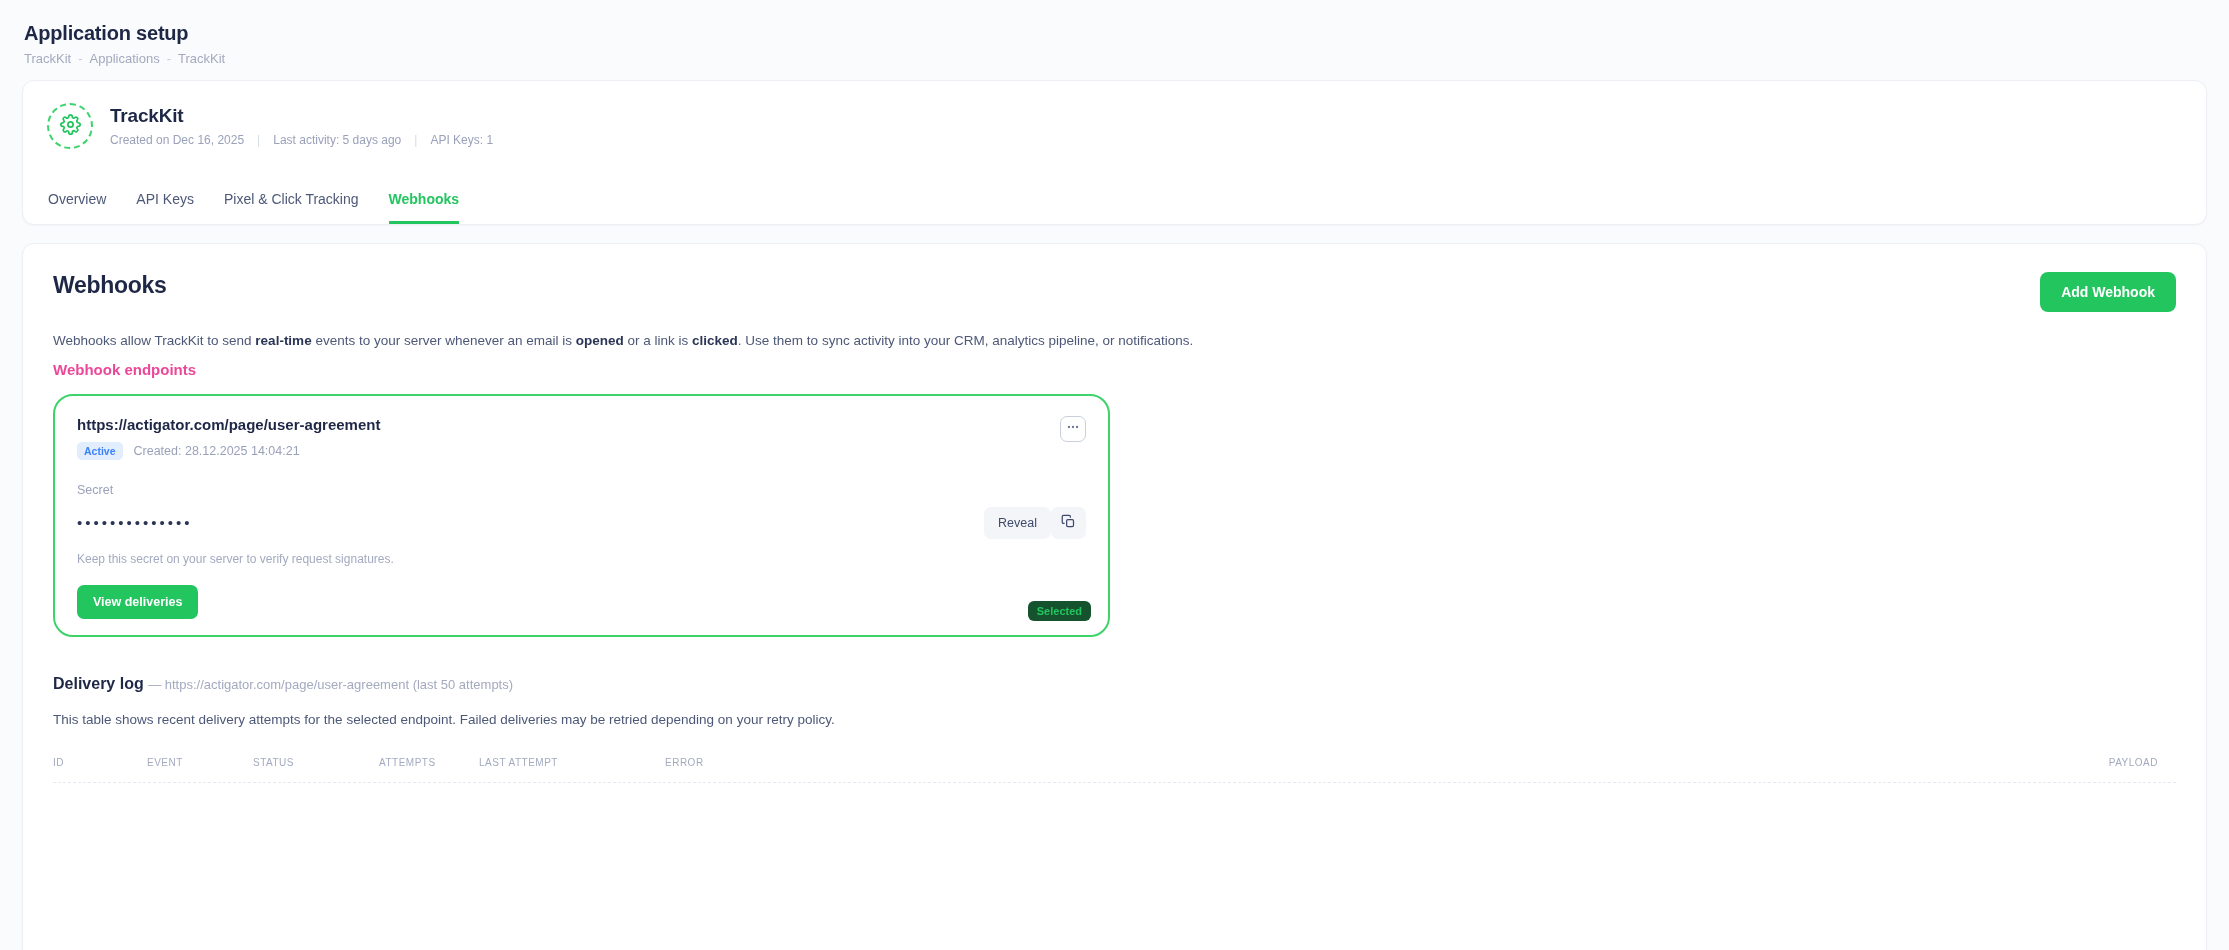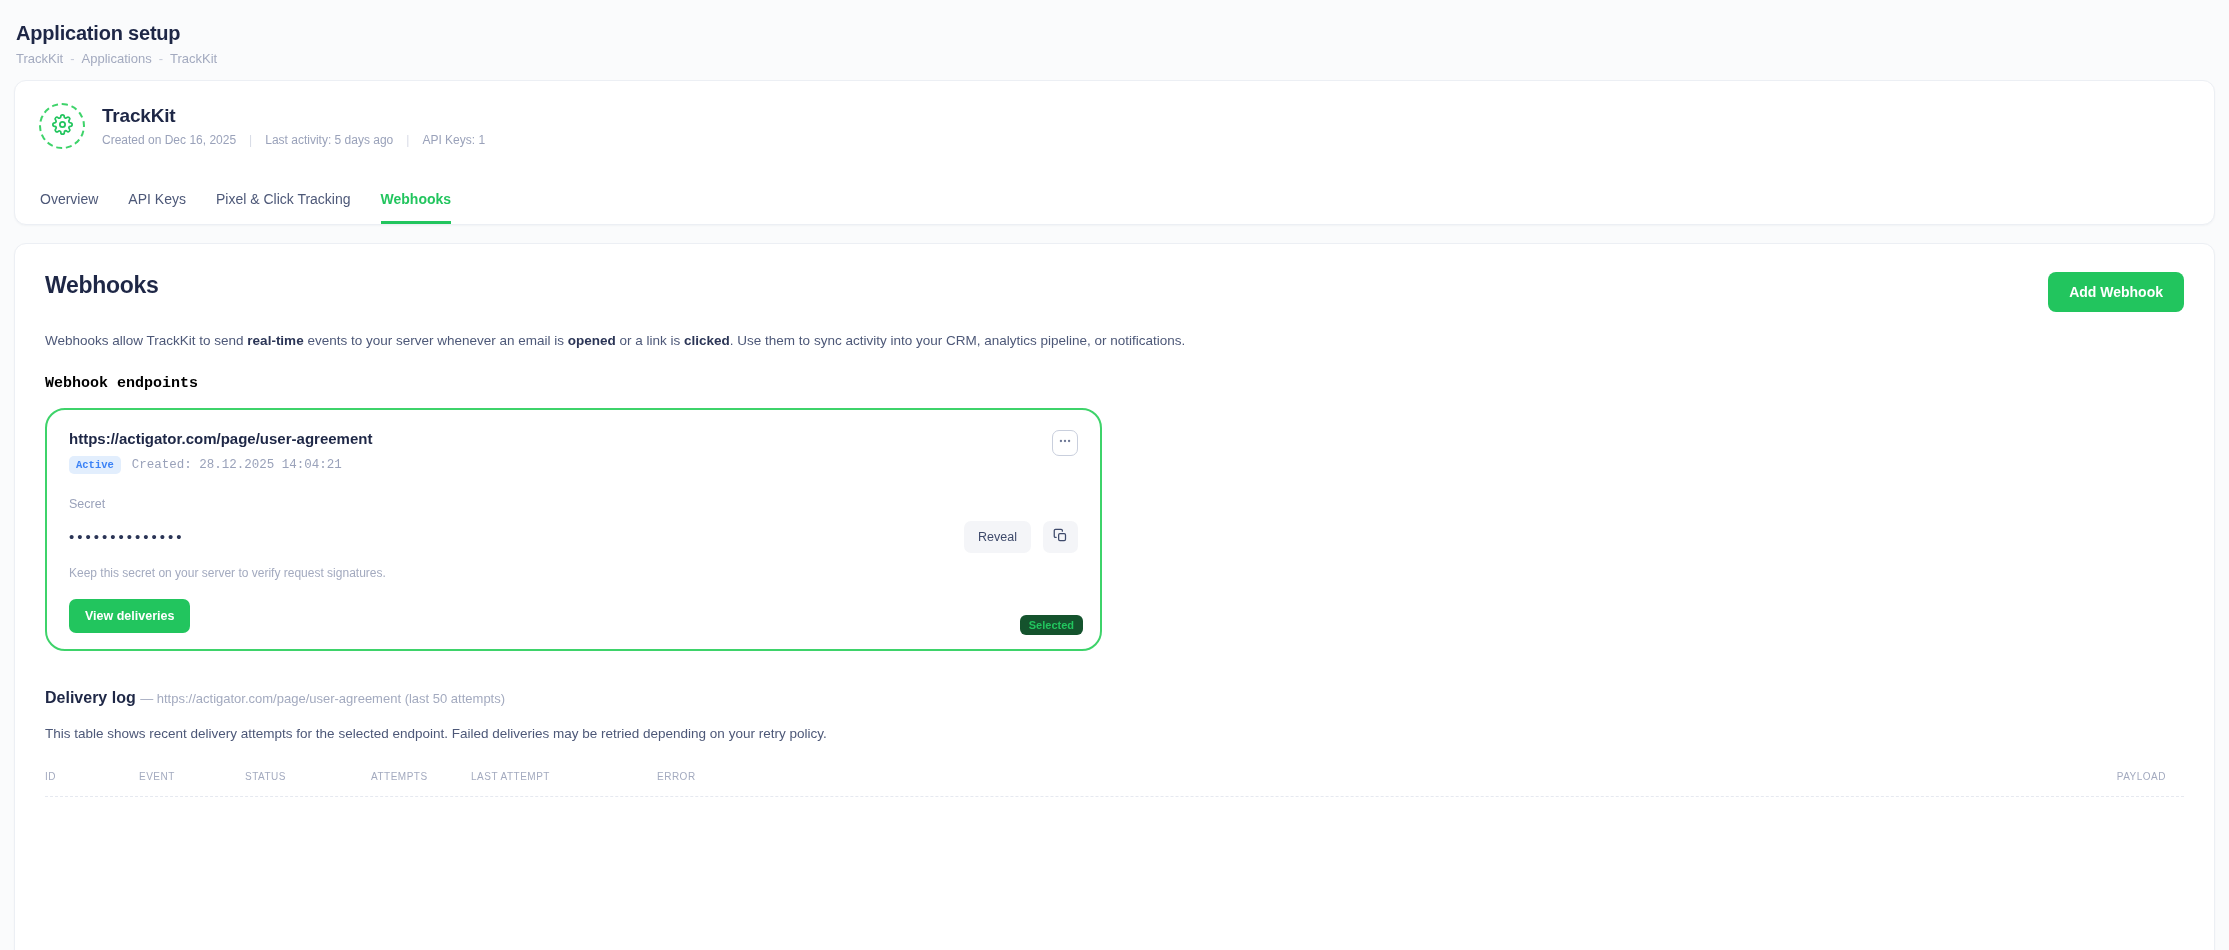--- a/index.html
+++ b/index.html
@@ -10,21 +10,21 @@
     background: #fafbfc;
     font-family: "Liberation Sans", sans-serif;
     -webkit-font-smoothing: antialiased;
   }
 
   .page {
     position: relative;
     width: 2229px;
     height: 950px;
     overflow: hidden;
-    padding: 0 14px;
+    padding: 0 22px;
   }
 
   
   .page-head { padding: 22px 0 0 2px; }
   .page-title {
     font-size: 20px;
     font-weight: 700;
     color: #1e2746;
     letter-spacing: -0.2px;
   }
@@ -111,37 +111,37 @@
   }
   .wh-desc {
     margin-top: 19px;
     font-size: 13.5px;
     color: #4d5878;
     line-height: 1.45;
   }
   .wh-desc b { font-weight: 700; color: #2b3556; }
 
   .sec-title {
-    margin-top: 24px;
-    font-size: 15px; font-weight: 700; color: #000000; font-family: Liberation Mono, monospace;
+    margin-top: 10px;
+    font-size: 15px; font-weight: 700; color: #ec4899;
   }
 
   
   .ep {
     margin-top: 16px;
     width: 1057px;
     border: 2px solid #3ed36a;
     border-radius: 20px;
     background: #fff;
     padding: 20px 22px 16px 22px;
     position: relative;
   }
   .ep-head { display: flex; justify-content: space-between; align-items: flex-start; }
   .ep-url { font-size: 15px; font-weight: 700; color: #1e2746; }
-  .ep-sub { margin-top: 9px; display: flex; align-items: center; gap: 11px; font-family: Liberation Mono, monospace; }
+  .ep-sub { margin-top: 9px; display: flex; align-items: center; gap: 11px; }
   .badge-active {
     background: #e2eefd;
     color: #3b82f6;
     font-size: 10.5px;
     font-weight: 700;
     padding: 3px 7px;
     border-radius: 5px;
   }
   .ep-created { font-size: 12.5px; color: #9aa2ba; }
 
@@ -157,21 +157,21 @@
 
   .secret-label { margin-top: 23px; font-size: 12.5px; color: #9aa2ba; }
   .secret-row {
     margin-top: 10px;
     display: flex; align-items: center; justify-content: space-between;
   }
   .secret-dots {
     font-size: 15px; color: #2b3556; letter-spacing: 3px;
     line-height: 1;
   }
-  .secret-actions { display: flex; align-items: center; gap: 12px; }
+  .secret-actions { display: flex; align-items: center; gap: 0; }
   .btn-soft {
     background: #f4f5f8;
     border: none;
     border-radius: 7px;
     font-size: 12.5px;
     color: #3e4a6b;
     padding: 9px 14px;
     cursor: pointer;
     font-family: inherit;
   }

